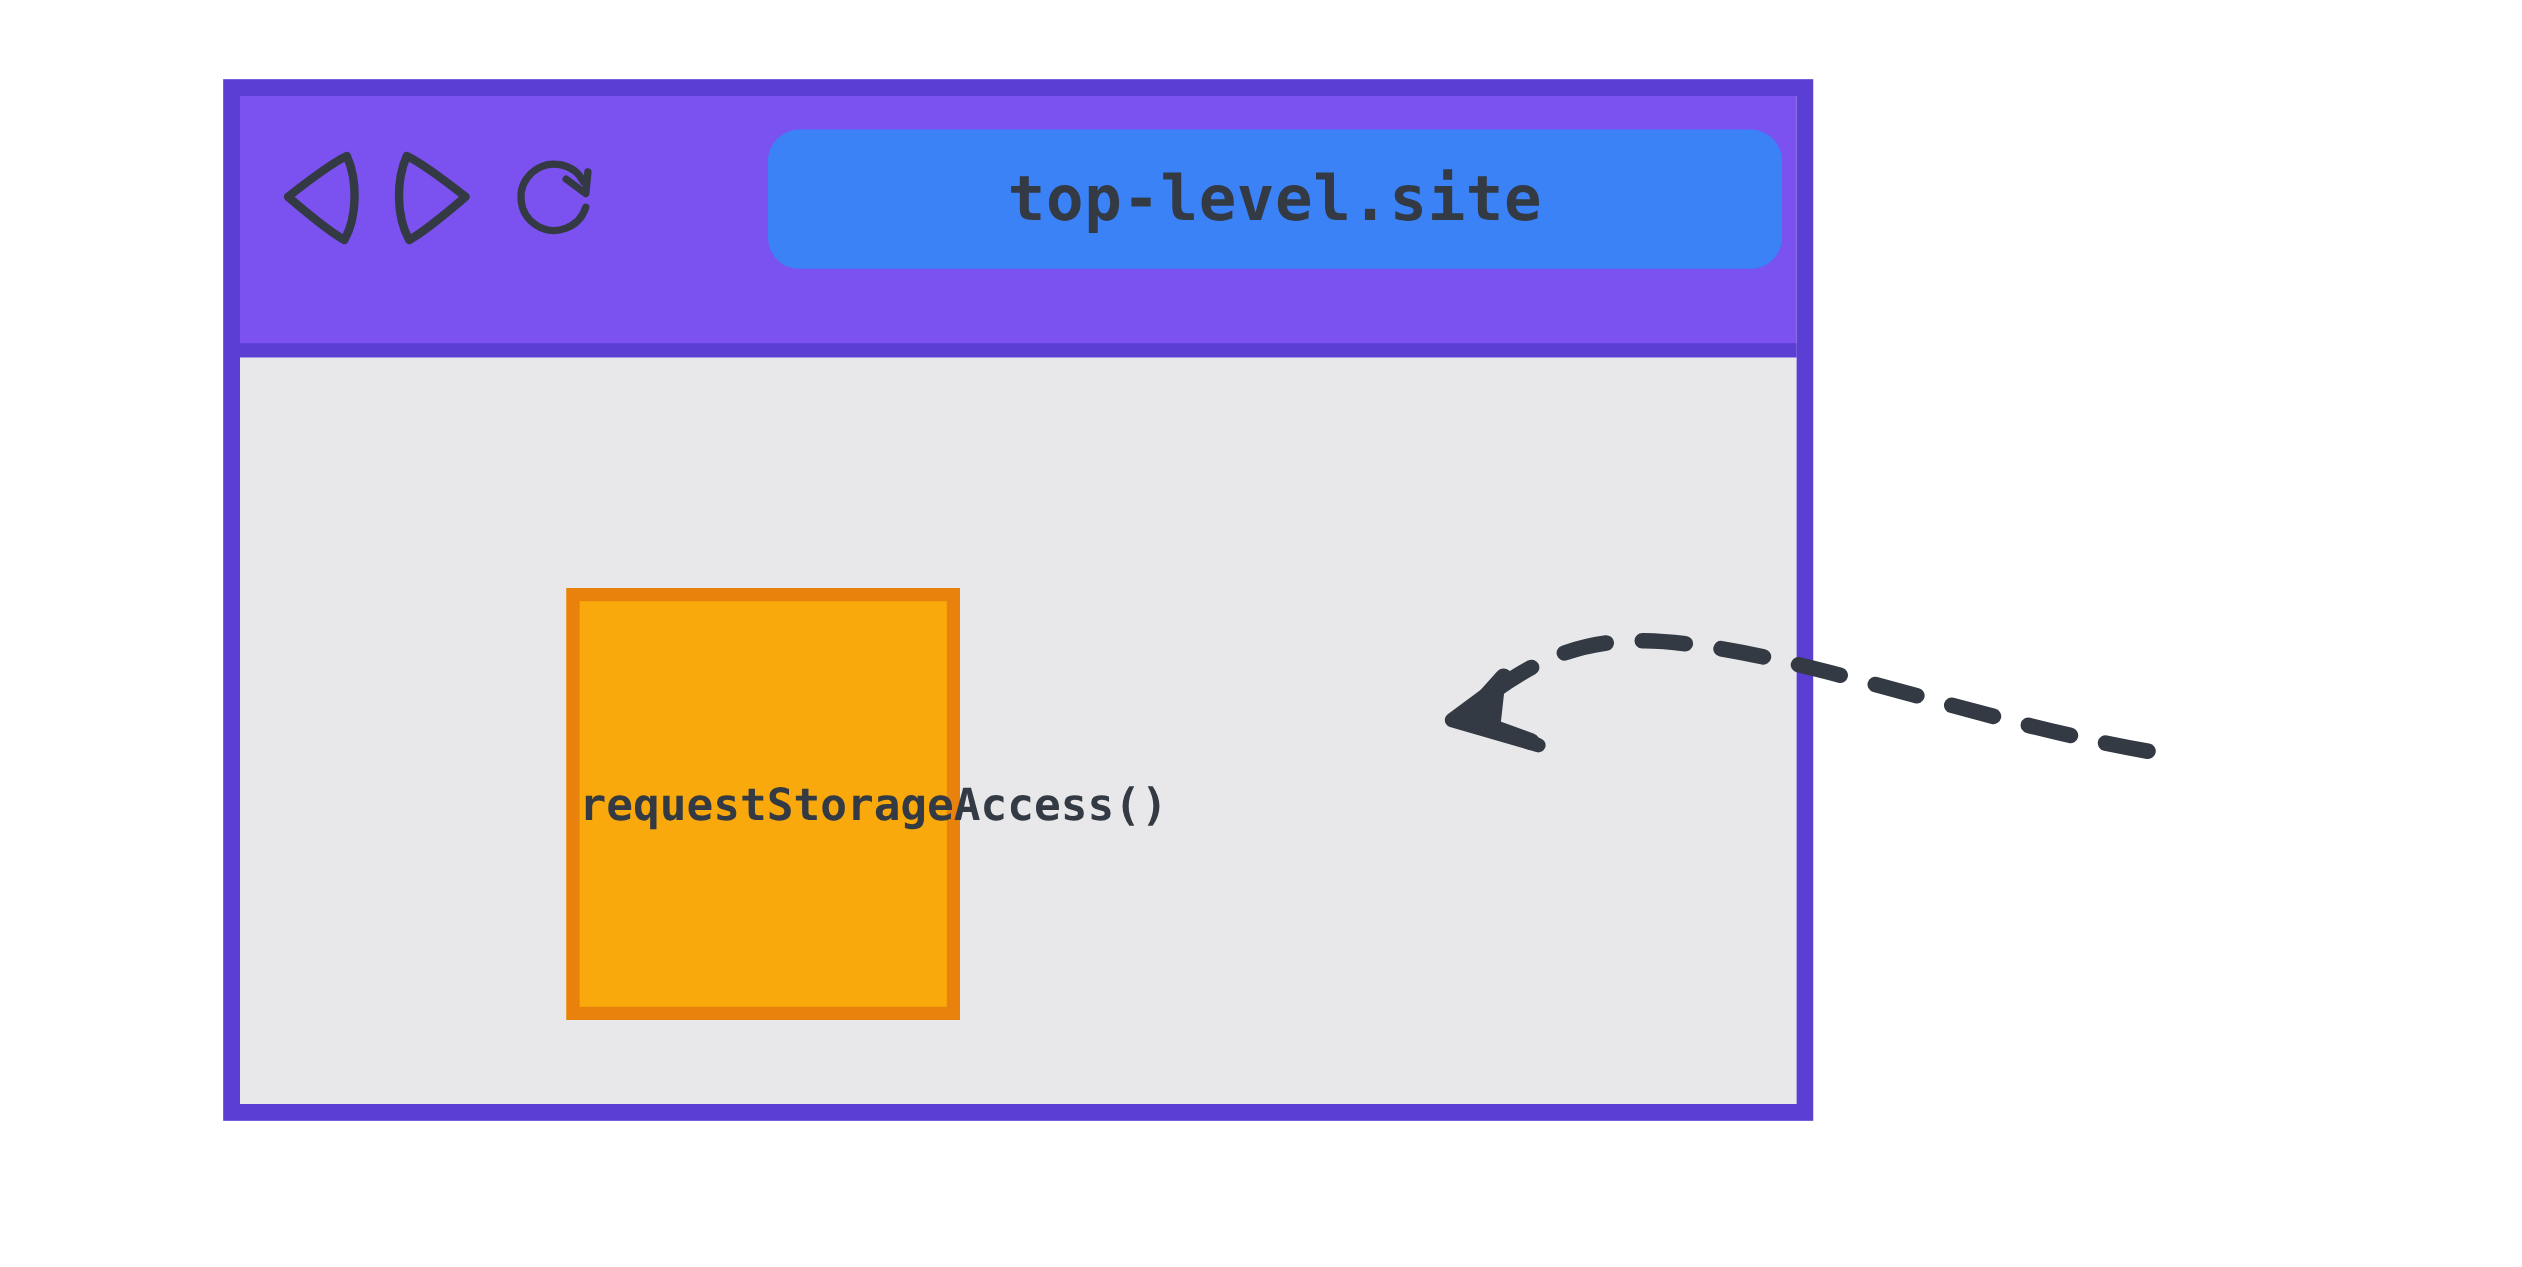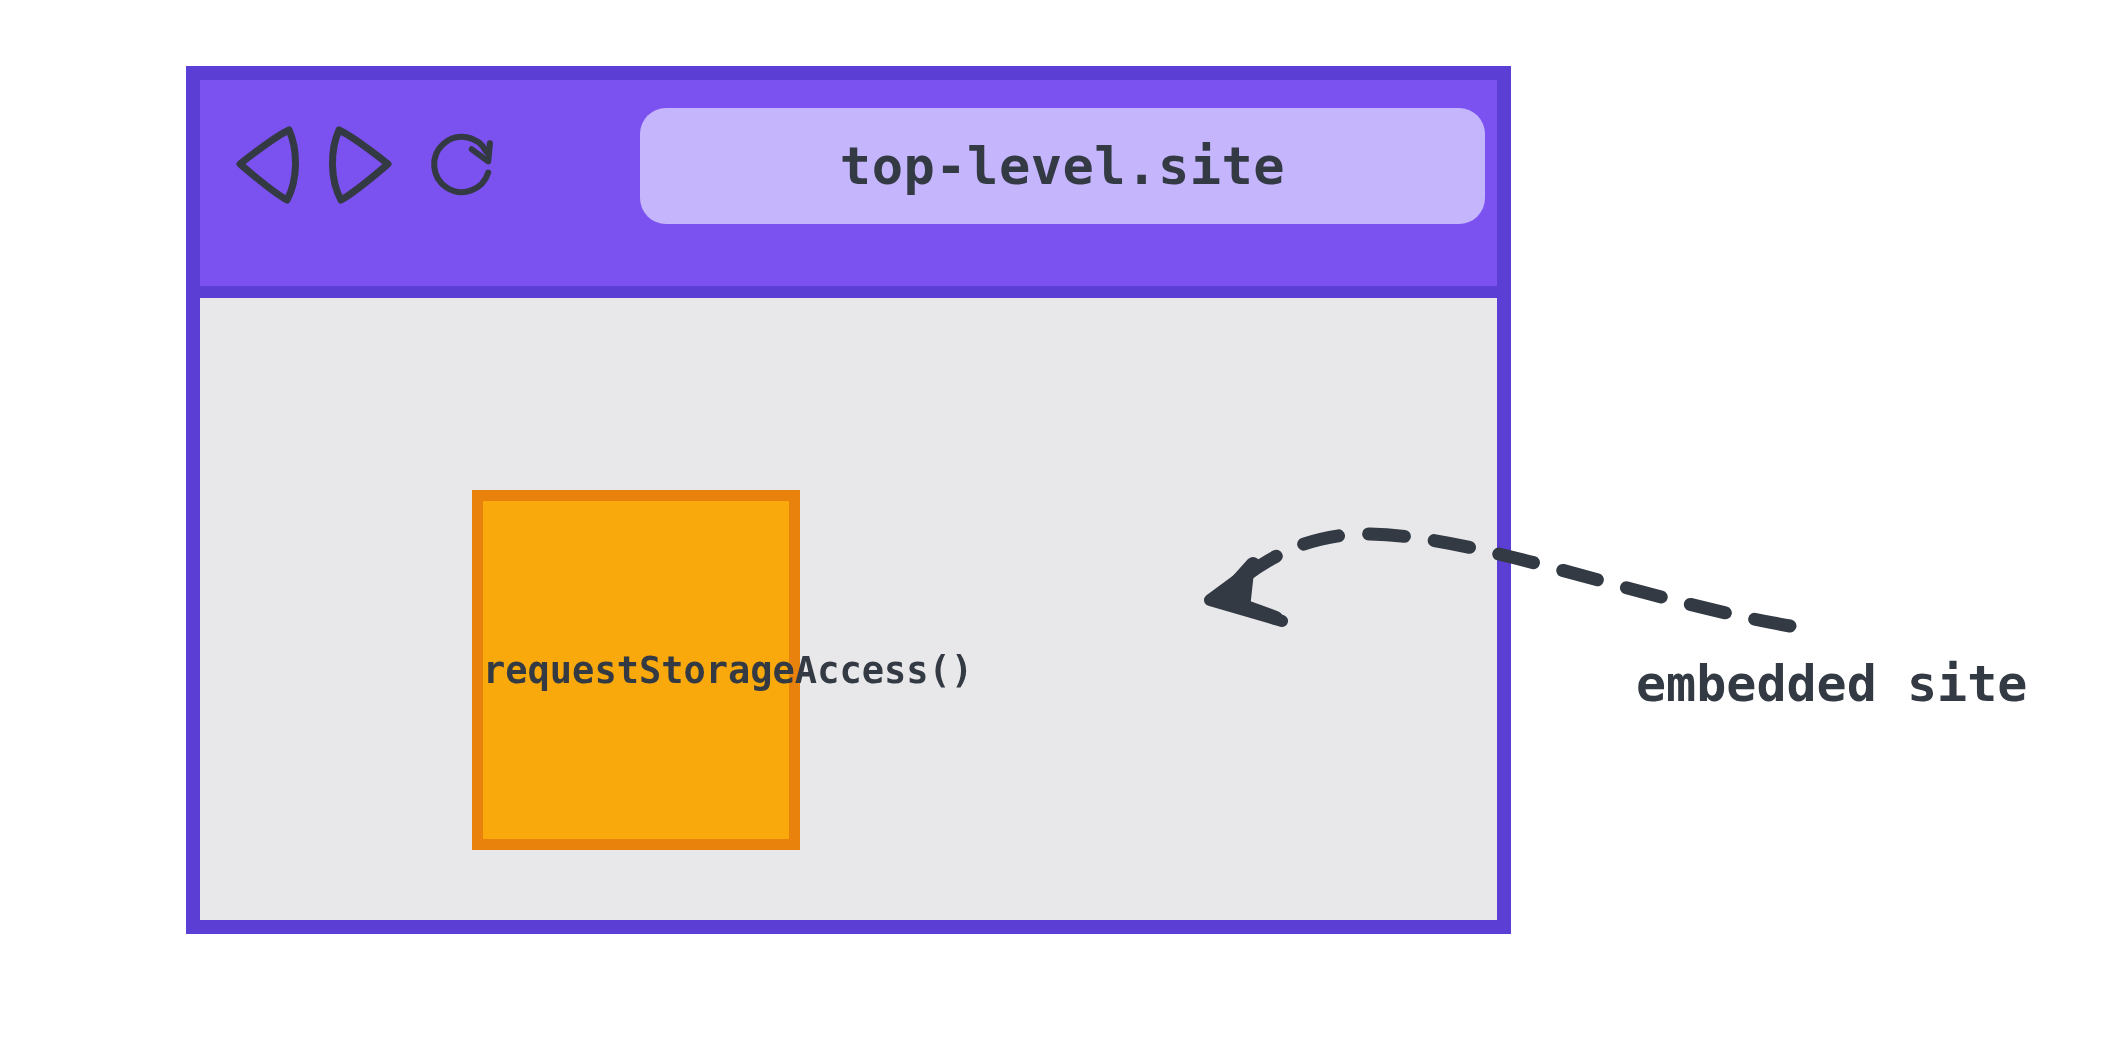--- a/index.html
+++ b/index.html
@@ -59,21 +59,21 @@
     height: 88px;
     display: block;
   }
 
   .url-bar {
     position: absolute;
     left: 440px;
     top: 28px;
     width: 845px;
     height: 116px;
-    background: #c4b5fd;
+    background: #3b82f6;
     border-radius: 26px;
     display: flex;
     align-items: center;
     justify-content: center;
   }
   .url-text {
     font-family: "DejaVu Sans Mono", "Liberation Mono", monospace;
     font-size: 52px;
     font-weight: 700;
     color: #333a44;
@@ -177,15 +177,14 @@
 
   </div>
 
   <svg class="annotation-svg" viewBox="0 0 2102 1056">
     <path d="M1790 626 C1640 600 1480 536 1370 534 C1310 533 1270 556 1232 586" fill="none" stroke="#333a44" stroke-width="13" stroke-linecap="round" stroke-dasharray="36 30"></path>
     <path d="M1227 593 L1253 564" fill="none" stroke="#333a44" stroke-width="14" stroke-linecap="round"></path>
     <path d="M1224 599 L1276 618" fill="none" stroke="#333a44" stroke-width="14" stroke-linecap="round"></path>
     <path d="M1210 600 L1248 572 L1244 608 L1282 621 Z" fill="#333a44" stroke="#333a44" stroke-width="12" stroke-linejoin="round"></path>
   </svg>
 
-  <span class="annotation-label">embedded site</span>
 
 </div>
 
 </body></html>

